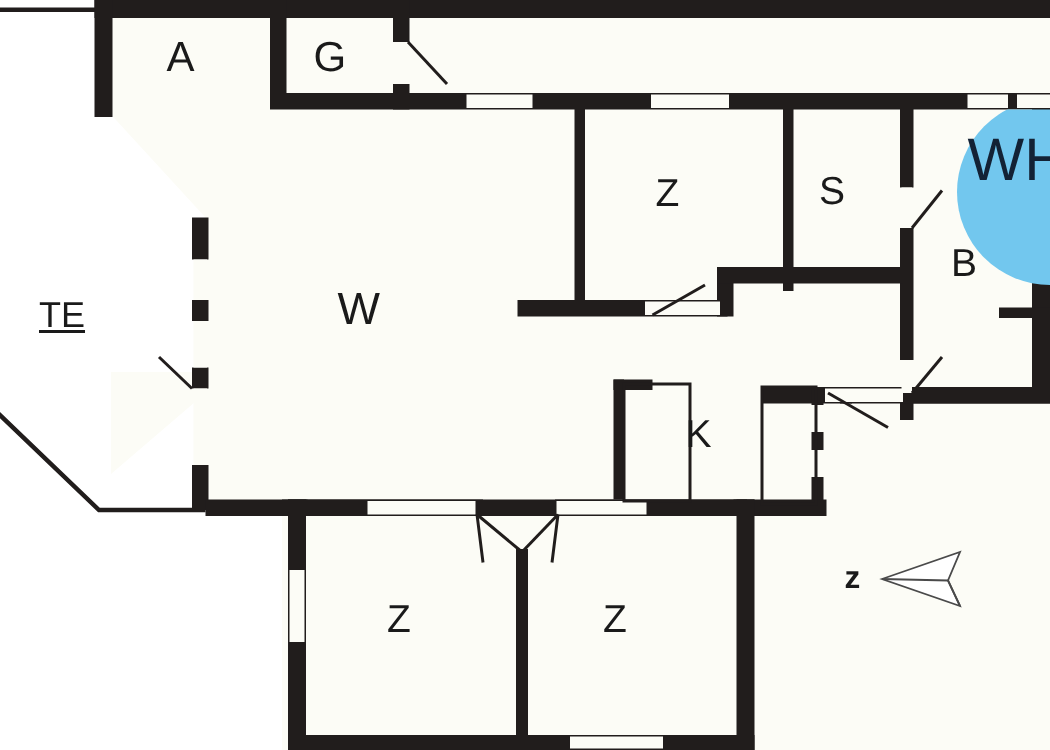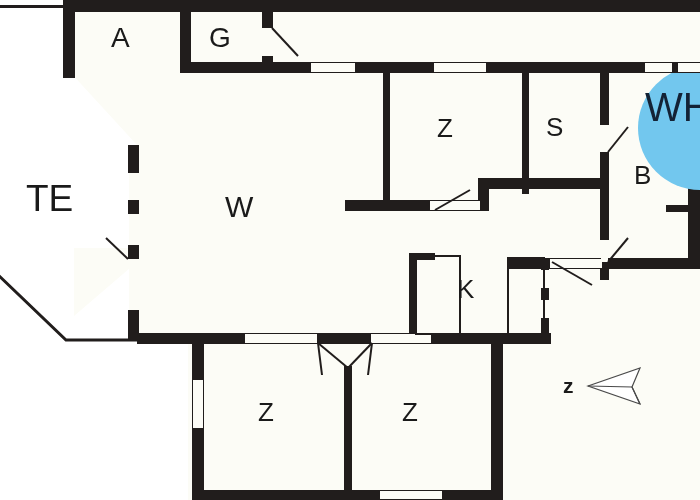--- a/index.html
+++ b/index.html
@@ -196,21 +196,21 @@
       <polyline points="588,386 632,387 640,404" fill="none" stroke="#4a4a4a" stroke-width="1.2"></polyline>
     </g>
 
   </svg>
   </div>
 
   <div class="roomlabel" style="left:111px;top:24px;font-size:28px;">A</div>
 
   <div class="roomlabel" style="left:209px;top:24px;font-size:28px;">G</div>
 
-  <div class="roomlabel" style="left:26px;top:180px;font-size:37px;">TE</div>
+  <div class="roomlabel" style="left:26px;top:199px;font-size:24px;text-decoration:underline;">TE</div>
 
   <div class="roomlabel" style="left:225px;top:192px;font-size:30px;">W</div>
 
   <div class="roomlabel" style="left:437px;top:115px;font-size:26px;">Z</div>
 
   <div class="roomlabel" style="left:546px;top:114px;font-size:26px;">S</div>
 
   <div class="roomlabel" style="left:634px;top:162px;font-size:26px;">B</div>
 
   <div class="roomlabel" style="left:457px;top:276px;font-size:26px;">K</div>

